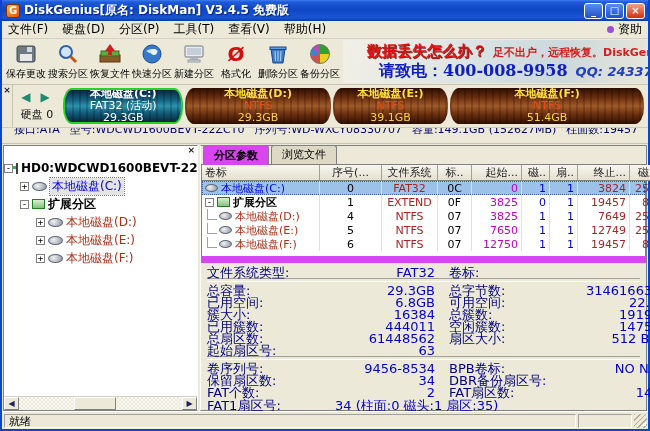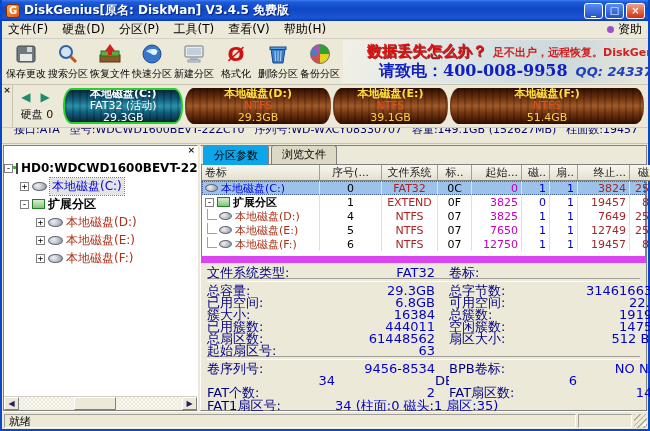--- a/index.html
+++ b/index.html
@@ -83,21 +83,21 @@
   .hscroll { height:14px; flex:0 0 14px; display:flex; border-top:1px solid #D4D0C8; background:#F0EFE8; }
   .sc-btn { width:15px; height:13px; background:#ECE9D8; border:1px solid; border-color:#fff #808080 #808080 #fff; font-size:8px; line-height:11px; text-align:center; color:#202060; }
   .sc-track { flex:1; position:relative; background:repeating-conic-gradient(#ECE9D8 0 25%,#F8F8F4 0 50%) 0 0/4px 4px; }
   .sc-thumb { position:absolute; left:34%; top:0; width:42px; height:13px; background:#ECE9D8; border:1px solid; border-color:#fff #808080 #808080 #fff; }
 
   .splitter { width:2px; flex:0 0 2px; }
 
   .right-panel { flex:1; display:flex; flex-direction:column; min-width:0; border:1px solid #808080; border-left-color:#fff; background:#ECE9D8; }
   .tabstrip { height:18px; flex:0 0 18px; display:flex; align-items:flex-end; padding-left:2px; background:#ECE9D8; gap:2px; }
   .tab { padding:1px 10px 2px; font-size:11px; border:1px solid #808080; border-bottom:none; border-radius:3px 3px 0 0; background:#DDD9C4; }
-  .tab.active { background:#0ea5e9; position:relative; top:1px; padding-top:2px; font-weight:normal; }
+  .tab.active { background:#d946ef; position:relative; top:1px; padding-top:2px; font-weight:bold; }
 
   .table-wrap { background:#fff; border:1px solid #808080; border-bottom:none; flex:1; display:flex; flex-direction:column; min-height:0; }
   .gridrow { display:flex; height:14px; align-items:flex-start; }
   .gridrow.header { height:16px; background:#ECE9D8; }
   .gridrow.header .cell { border-right:1px solid #A0A0A0; border-bottom:1px solid #808080; background:linear-gradient(180deg,#F8F6EE,#E4E0D0); height:100%; display:flex; align-items:center; color:#202020; }
   .cell { padding:0 3px; white-space:nowrap; overflow:hidden; border-right:1px solid #E0E0E0; height:100%; display:flex; align-items:center; }
   .c0{width:118px;flex:0 0 118px;} .c1{width:62px;flex:0 0 62px;justify-content:center;}
   .c2{width:56px;flex:0 0 56px;justify-content:center;} .c3{width:34px;flex:0 0 34px;justify-content:center;}
   .c4{width:50px;flex:0 0 50px;justify-content:flex-end;} .c5{width:28px;flex:0 0 28px;justify-content:flex-end;}
   .c6{width:28px;flex:0 0 28px;justify-content:flex-end;} .c7{width:52px;flex:0 0 52px;justify-content:flex-end;}
@@ -486,20 +486,21 @@
         </div>
         <div class="d-sep"></div>
         <div class="d-row">
           <span class="d-l">卷序列号:</span>
           <span class="d-v">9456-8534</span>
             <span></span>
           <span class="d-l">BPB卷标:</span>
           <span class="d-v">NO NAME</span>
         </div>
         <div class="d-row">
+          <span class="d-l">保留扇区数:</span>
           <span class="d-v">34</span>
             <span></span>
           <span class="d-l">DBR备份扇区号:</span>
           <span class="d-v">6</span>
         </div>
         <div class="d-row">
           <span class="d-l">FAT个数:</span>
           <span class="d-v">2</span>
             <span></span>
           <span class="d-l">FAT扇区数:</span>

